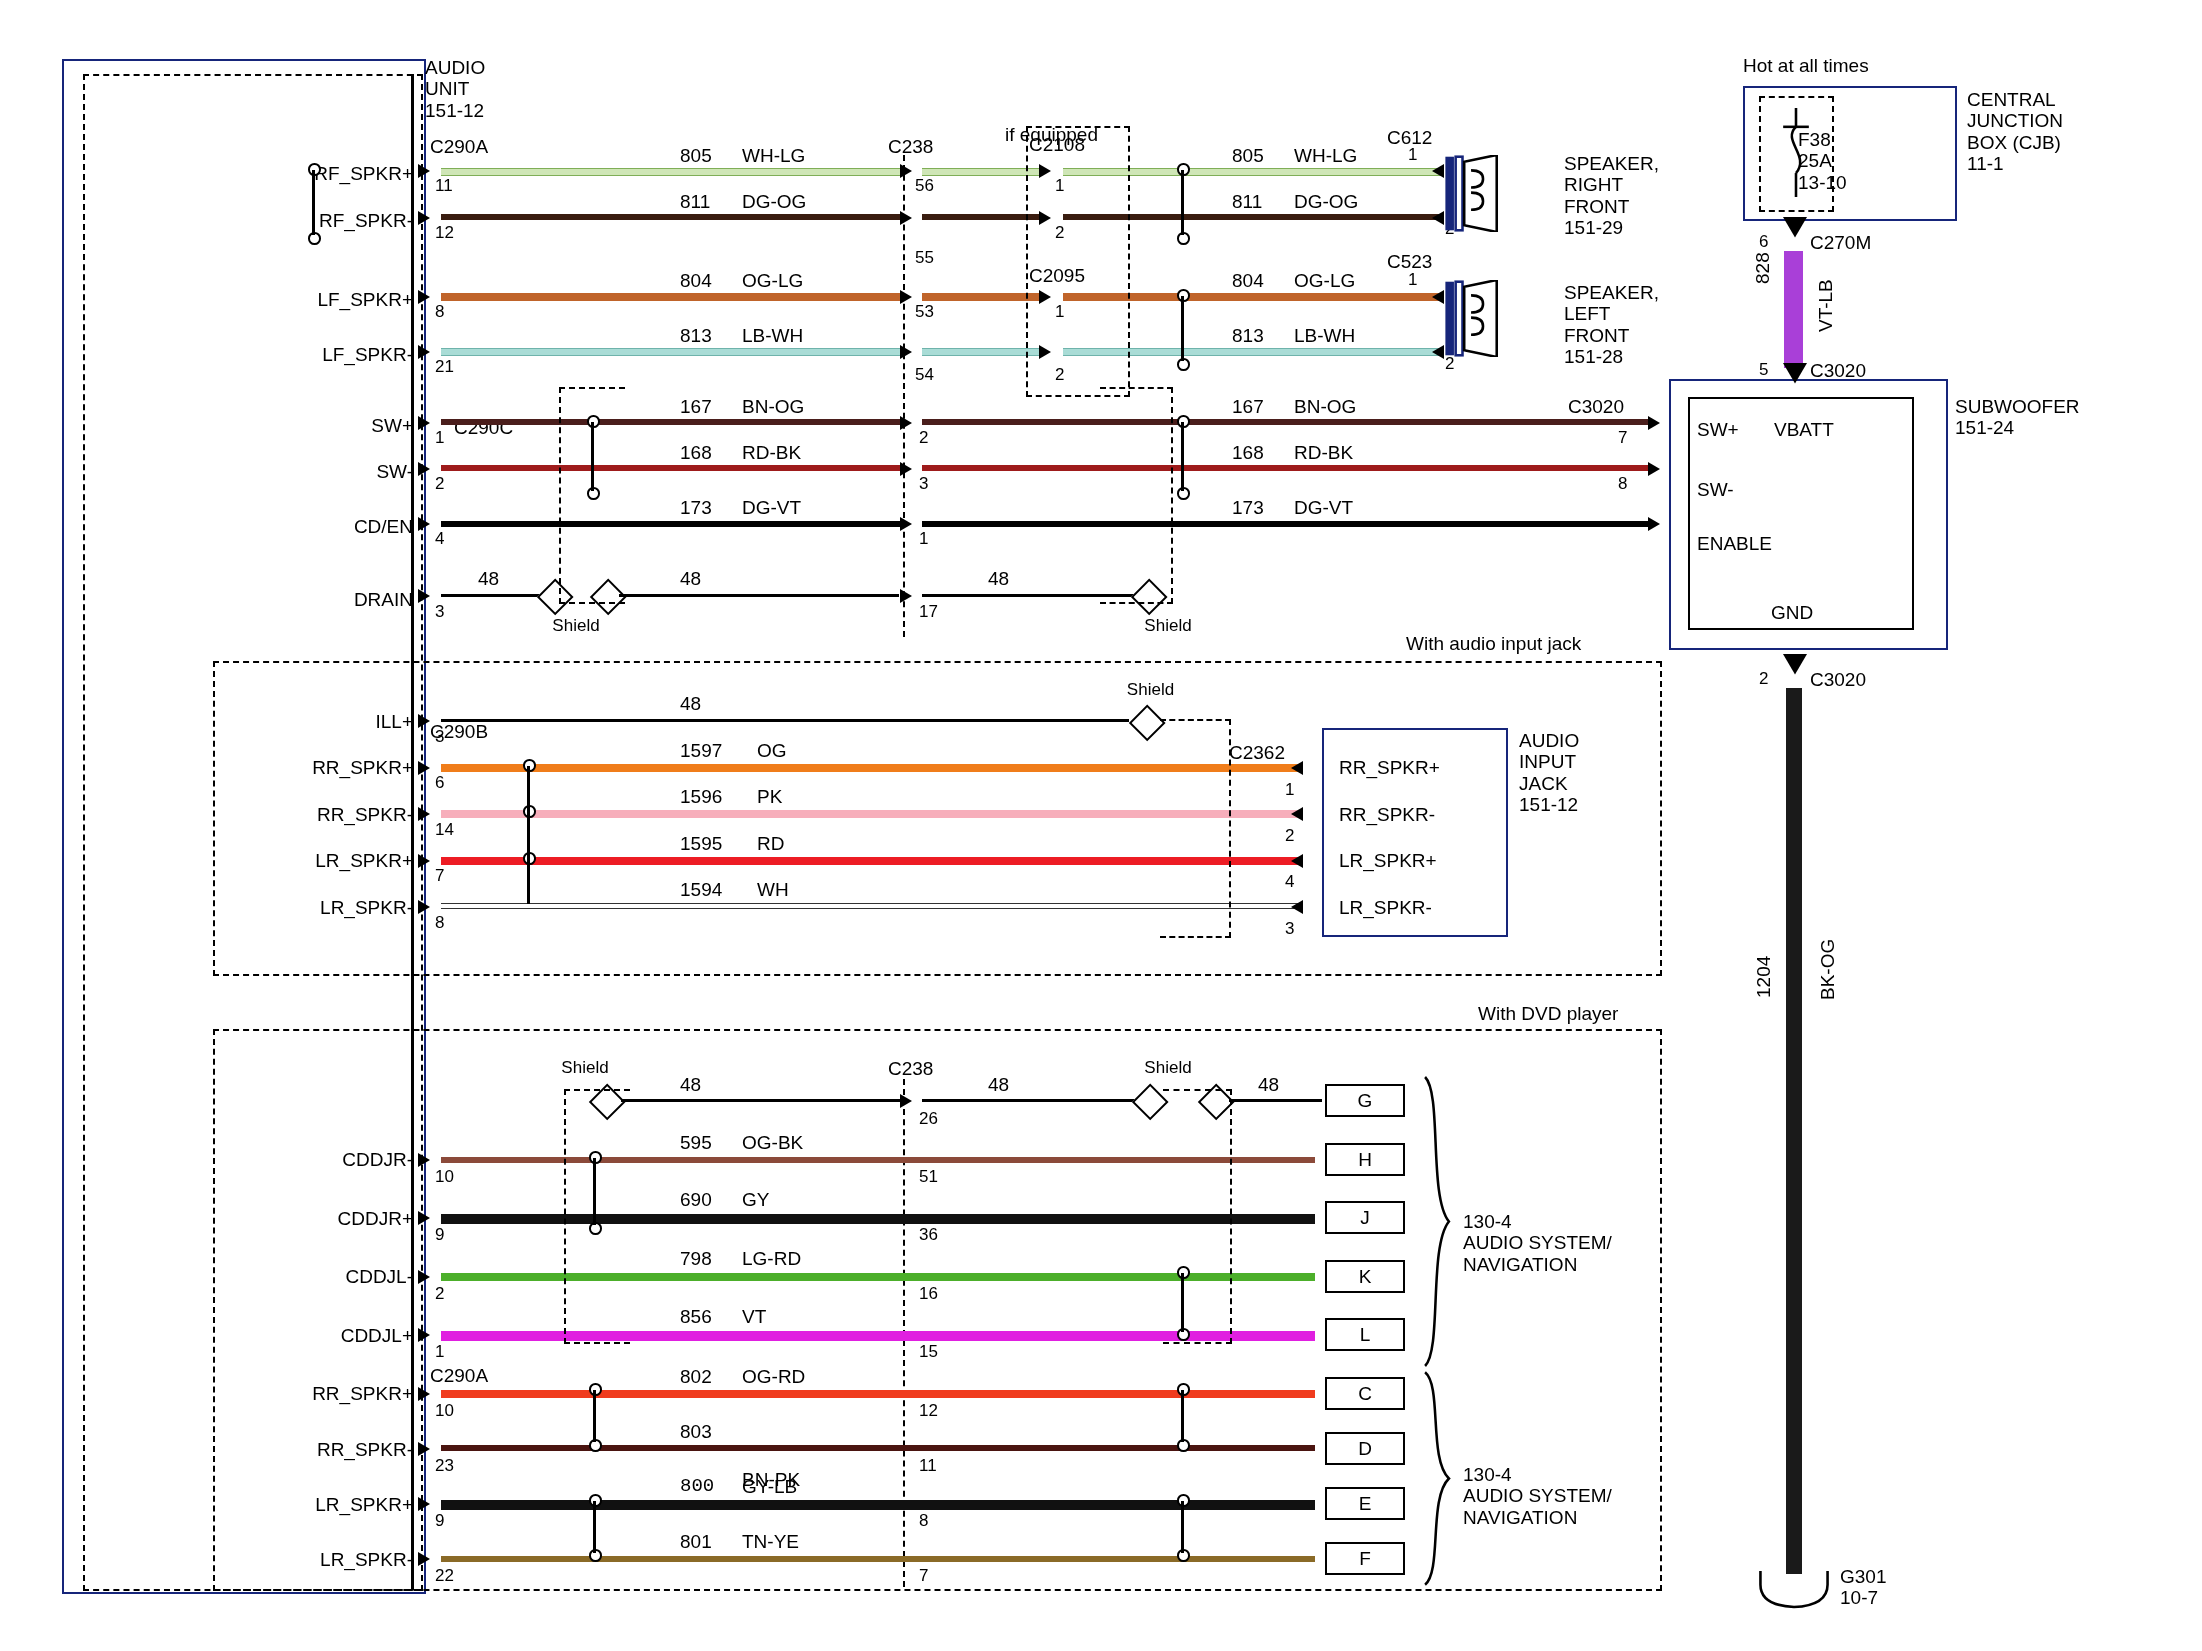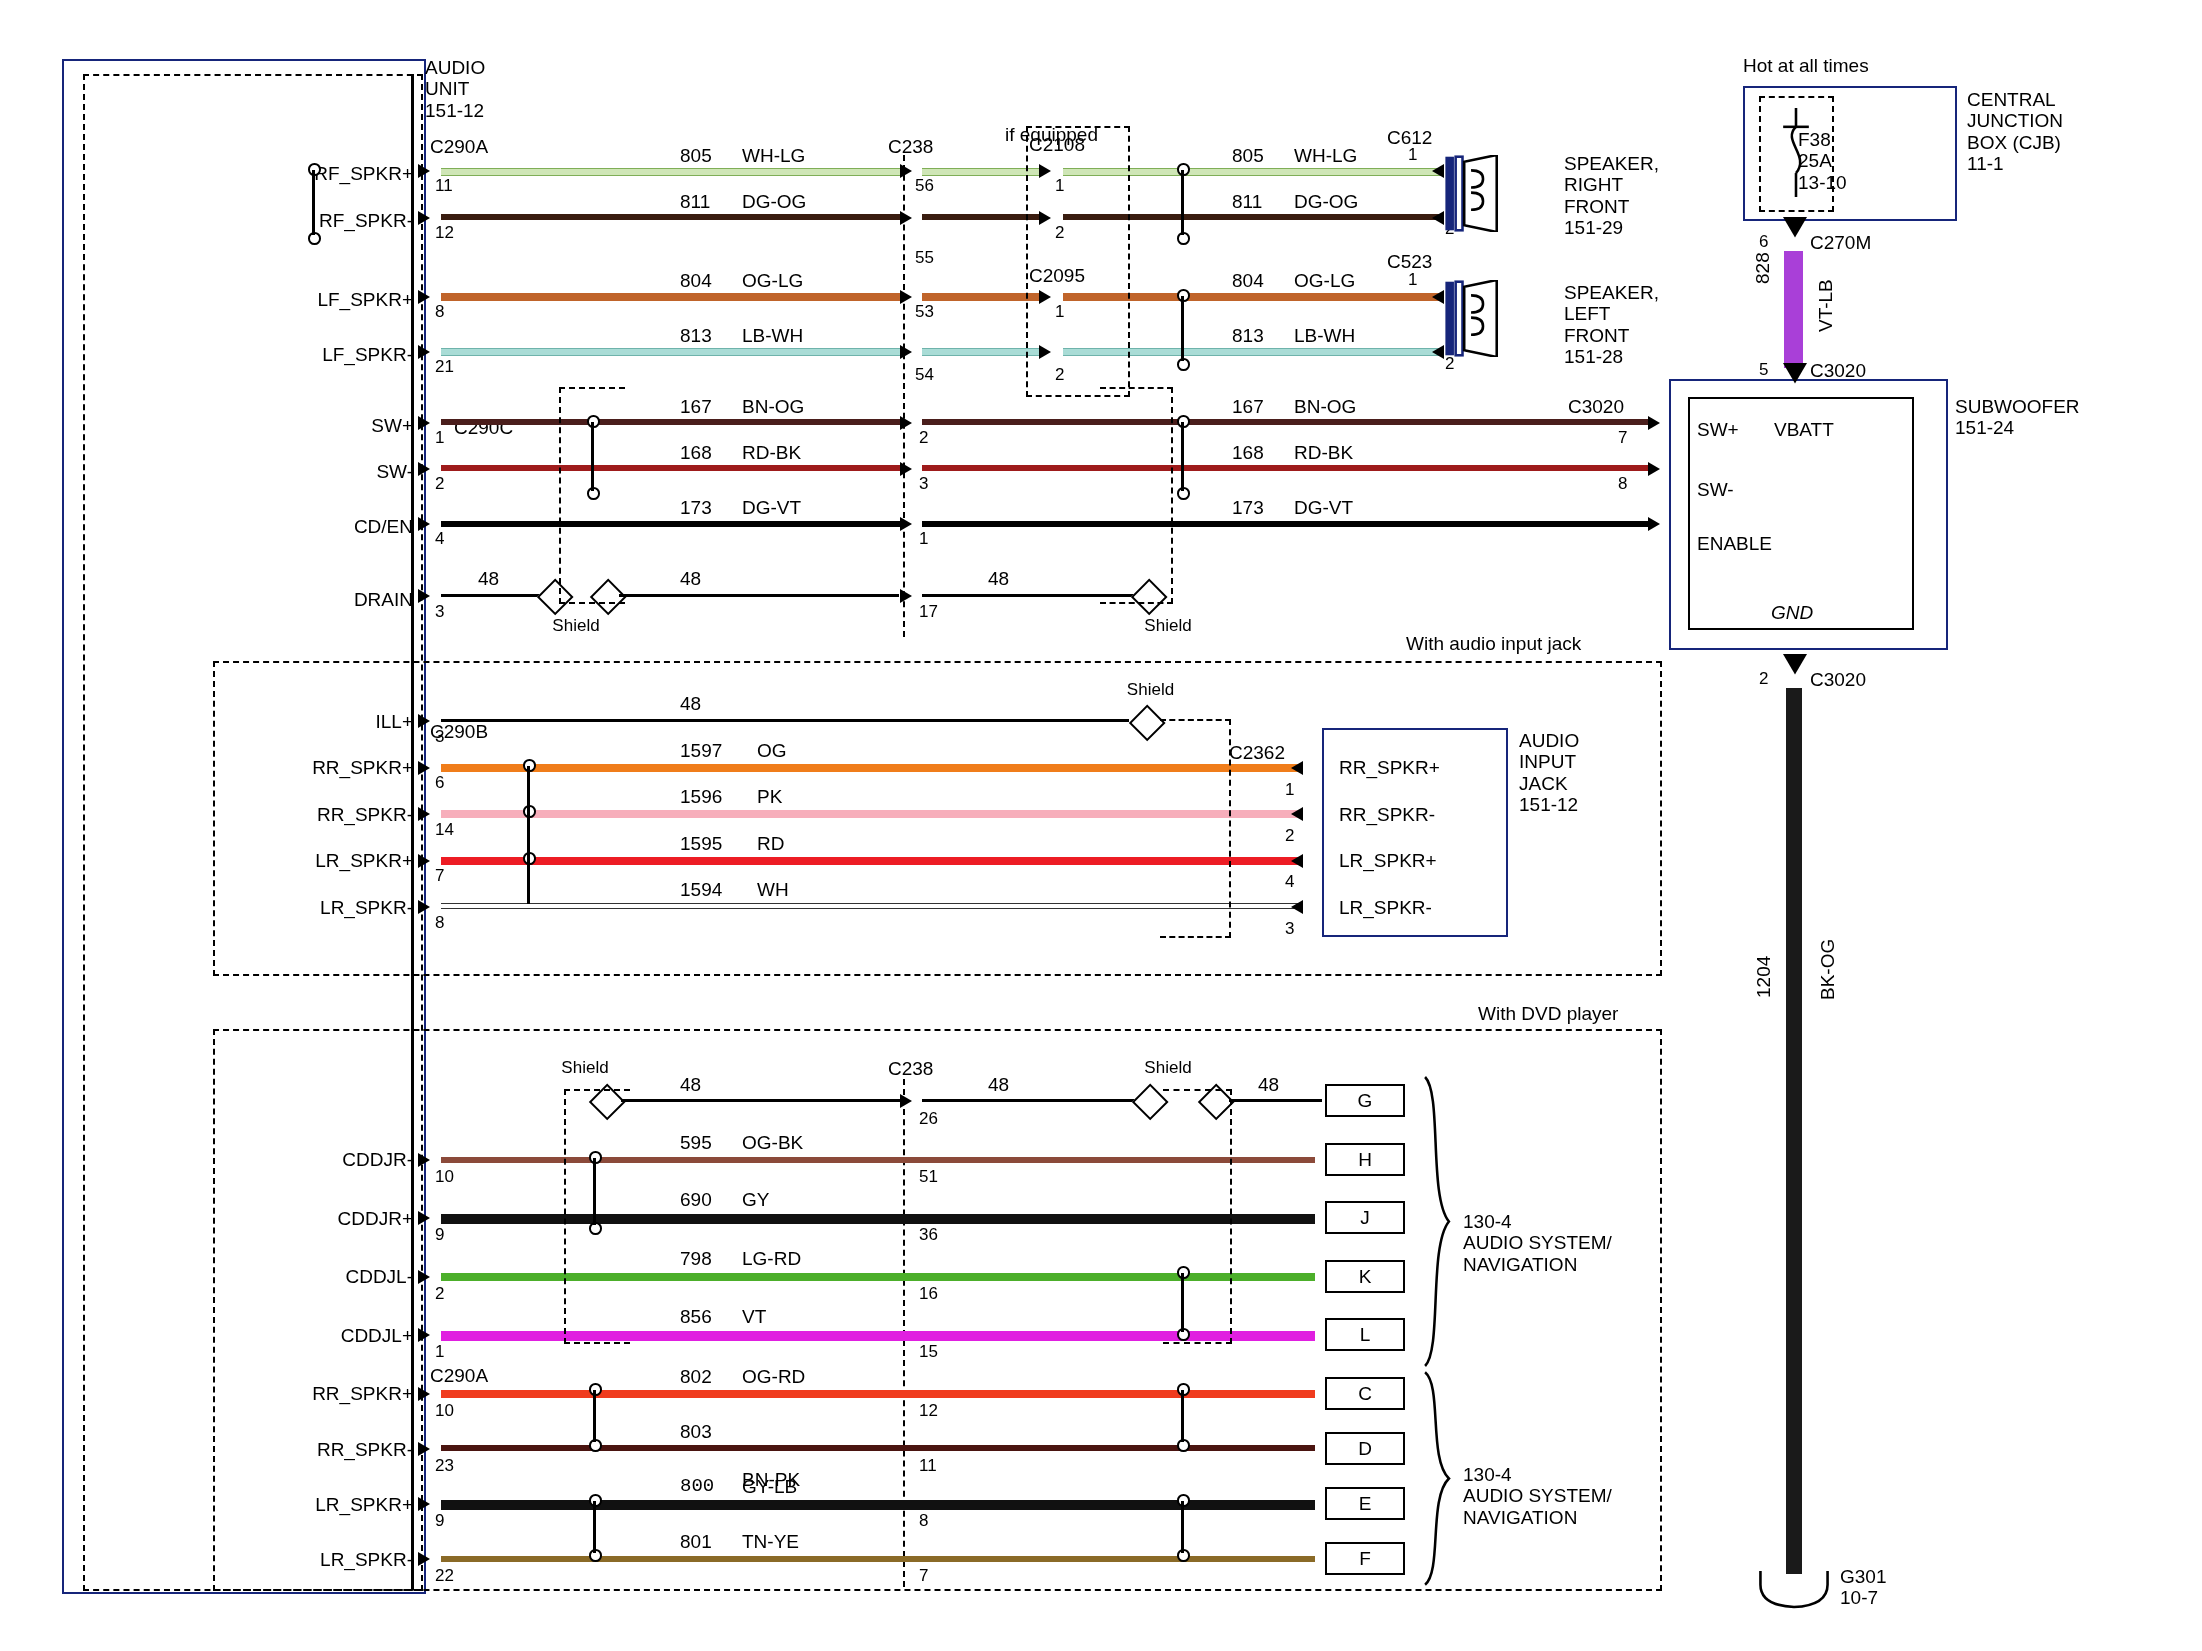--- a/index.html
+++ b/index.html
@@ -226,21 +226,21 @@
   <div class="splice" style="left:1177px;top:289px;"></div>
   <div class="splice" style="left:1177px;top:358px;"></div>
   <div class="vline" style="left:1181px;top:296px;height:65px;"></div>
 
   <div class="solidbox" style="left:1669px;top:379px;width:275px;height:267px;"></div>
   <div class="blackbox" style="left:1688px;top:397px;width:222px;height:229px;"></div>
   <div class="abs lbl" style="left:1697px;top:419px;">SW+</div>
   <div class="abs lbl" style="left:1774px;top:419px;">VBATT</div>
   <div class="abs lbl" style="left:1697px;top:479px;">SW-</div>
   <div class="abs lbl" style="left:1697px;top:533px;">ENABLE</div>
-  <div class="abs lbl" style="left:1771px;top:602px;font-style:italic;">GND</div>
+  <div class="abs lbl" style="left:1771px;top:602px;">GND</div>
   <div class="abs lbl" style="left:1955px;top:396px;">SUBWOOFER
 151-24</div>
 
   <div class="abs lbl" style="left:1743px;top:55px;">Hot at all times</div>
   <div class="solidbox" style="left:1743px;top:86px;width:210px;height:131px;"></div>
   <div class="dashbox" style="left:1759px;top:96px;width:71px;height:112px;"></div>
   <div class="abs" style="left:1776px;top:108px;">
     <svg width="40" height="89" viewBox="0 0 46 104">
       <line x1="23" y1="0" x2="23" y2="22" stroke="#000" stroke-width="3"></line>
       <line x1="8" y1="22" x2="38" y2="22" stroke="#000" stroke-width="3"></line>

